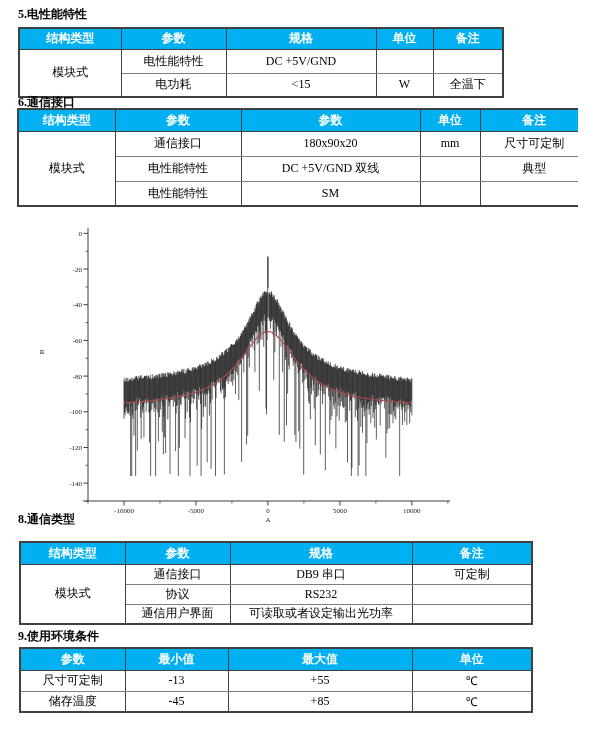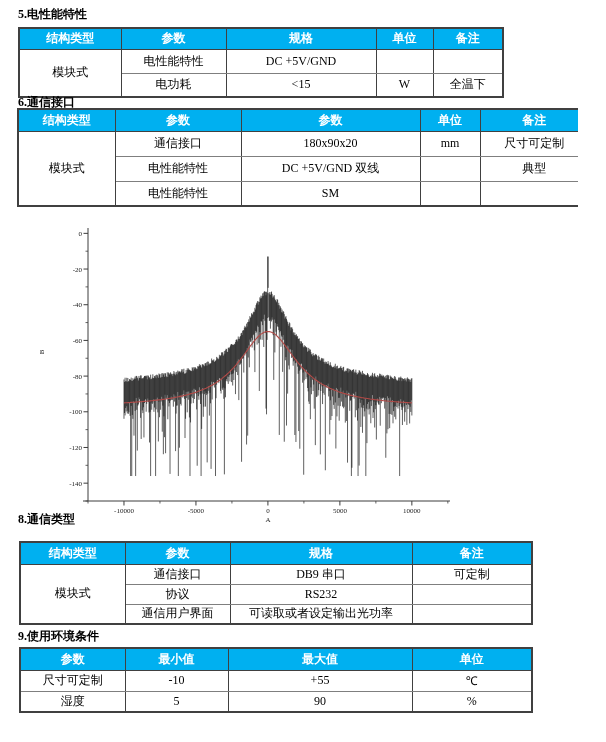--- a/index.html
+++ b/index.html
@@ -227,26 +227,26 @@
       <tr>
         <th>参数</th>
         <th>最小值</th>
         <th>最大值</th>
         <th>单位</th>
       </tr>
     </thead>
     <tbody>
       <tr>
         <td>尺寸可定制</td>
-        <td>-10</td>
+        <td>-13</td>
         <td>+55</td>
         <td>℃</td>
       </tr>
       <tr>
-        <td>湿度</td>
-        <td>5</td>
-        <td>90</td>
-        <td>%</td>
+        <td>储存温度</td>
+        <td>-45</td>
+        <td>+85</td>
+        <td>℃</td>
       </tr>
     </tbody>
   </table>
 
 </div>
 
 </body></html>

